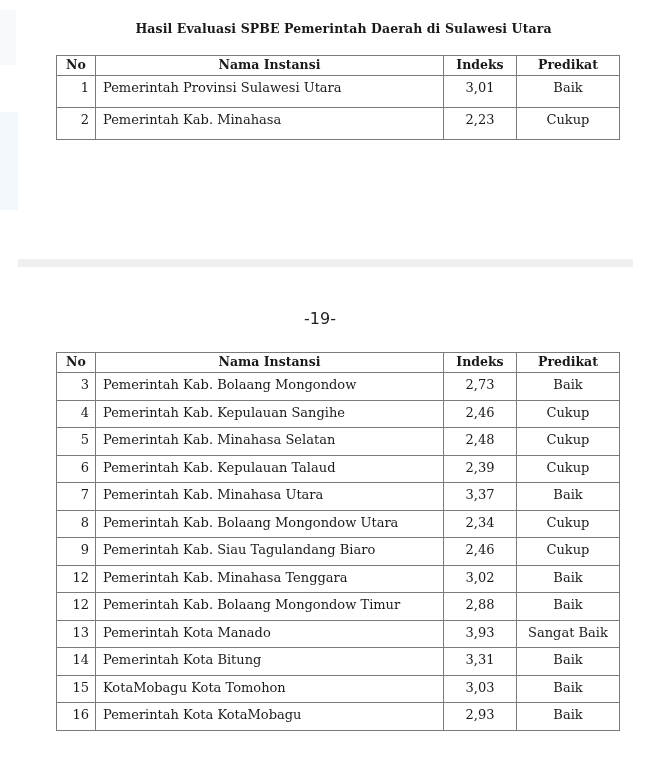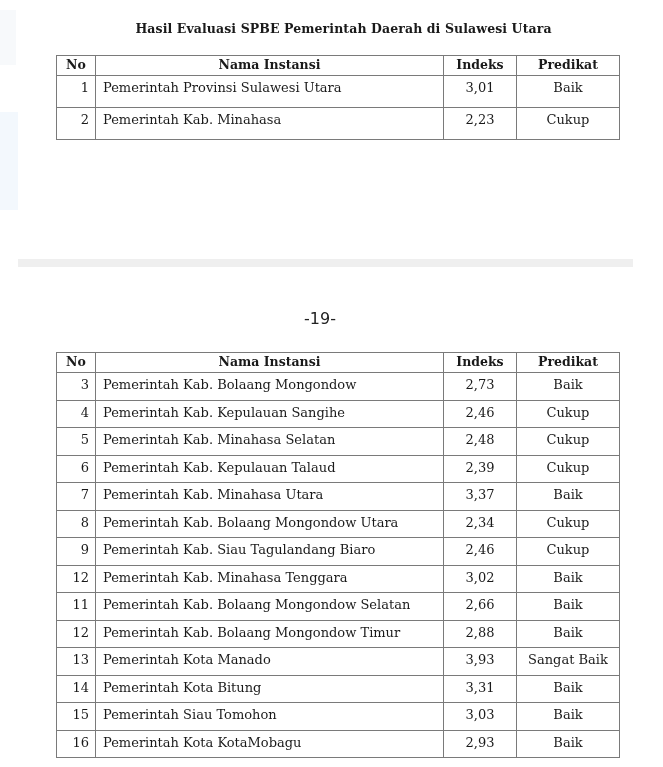--- a/index.html
+++ b/index.html
@@ -122,26 +122,20 @@
     <td class="c-pred">Cukup</td>
   </tr>
 
   <tr>
     <td class="c-no">12</td>
     <td class="c-name">Pemerintah Kab. Minahasa Tenggara</td>
     <td class="c-idx">3,02</td>
     <td class="c-pred">Baik</td>
   </tr>
 
-  <tr>
-    <td class="c-no">11</td>
-    <td class="c-name">Pemerintah Kab. Bolaang Mongondow Selatan</td>
-    <td class="c-idx">2,66</td>
-    <td class="c-pred">Baik</td>
-  </tr>
 
   <tr>
     <td class="c-no">12</td>
     <td class="c-name">Pemerintah Kab. Bolaang Mongondow Timur</td>
     <td class="c-idx">2,88</td>
     <td class="c-pred">Baik</td>
   </tr>
 
   <tr>
     <td class="c-no">13</td>
@@ -152,21 +146,21 @@
 
   <tr>
     <td class="c-no">14</td>
     <td class="c-name">Pemerintah Kota Bitung</td>
     <td class="c-idx">3,31</td>
     <td class="c-pred">Baik</td>
   </tr>
 
   <tr>
     <td class="c-no">15</td>
-    <td class="c-name">Pemerintah Siau Tomohon</td>
+    <td class="c-name">KotaMobagu Kota Tomohon</td>
     <td class="c-idx">3,03</td>
     <td class="c-pred">Baik</td>
   </tr>
 
   <tr>
     <td class="c-no">16</td>
     <td class="c-name">Pemerintah Kota KotaMobagu</td>
     <td class="c-idx">2,93</td>
     <td class="c-pred">Baik</td>
   </tr>

